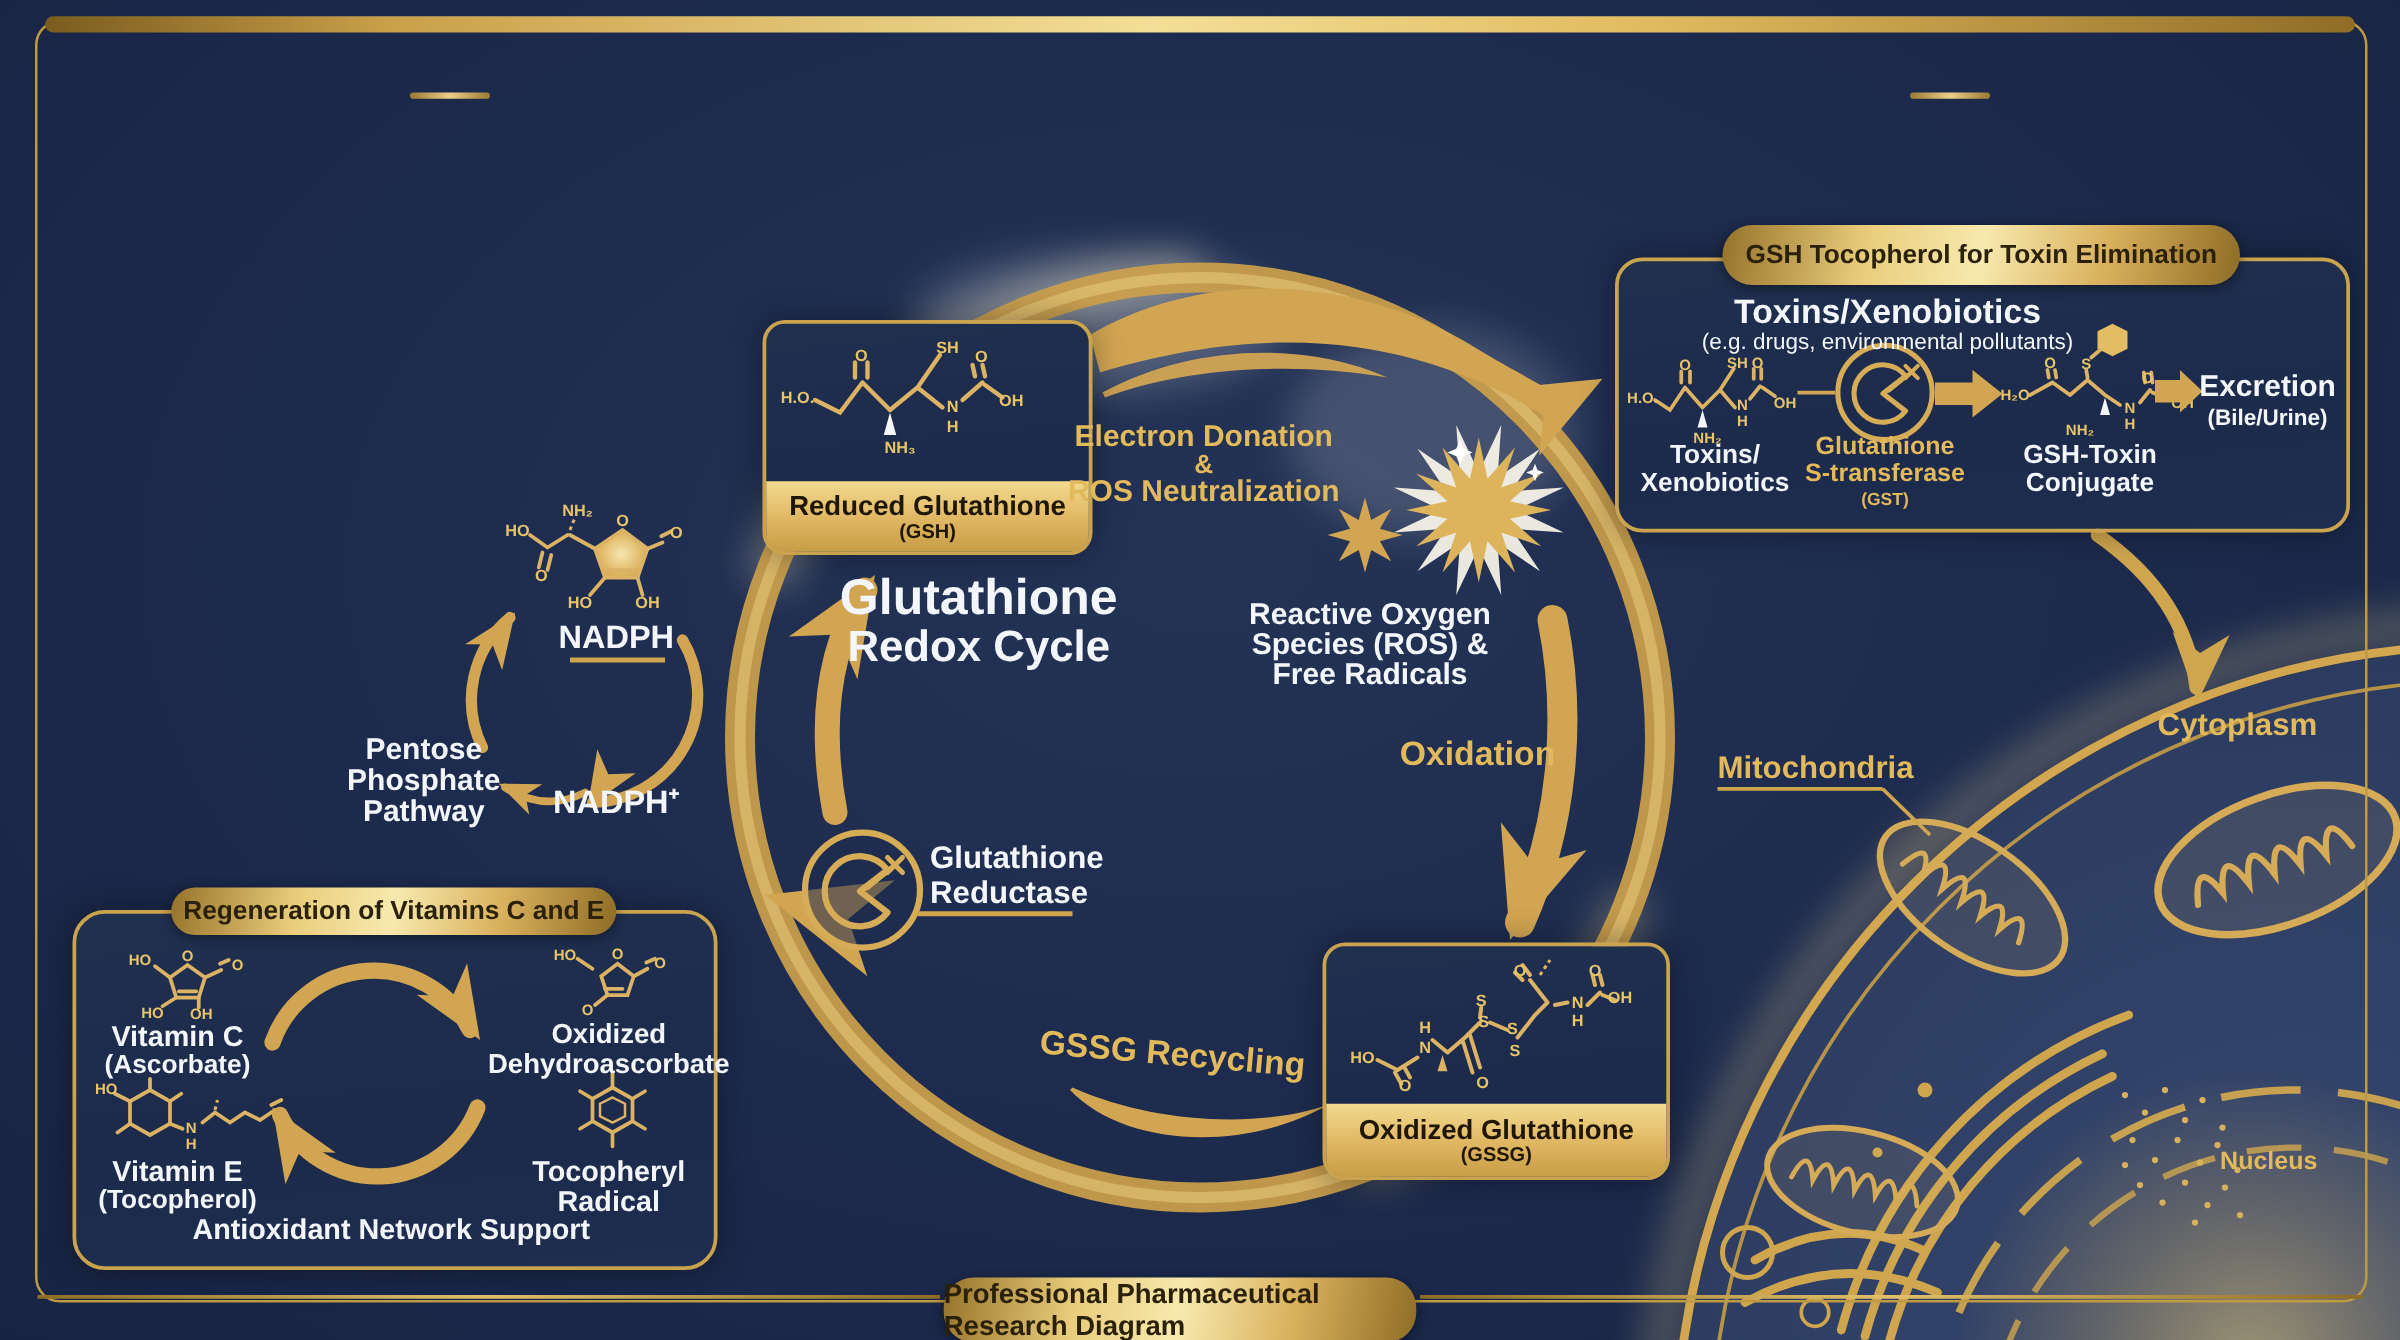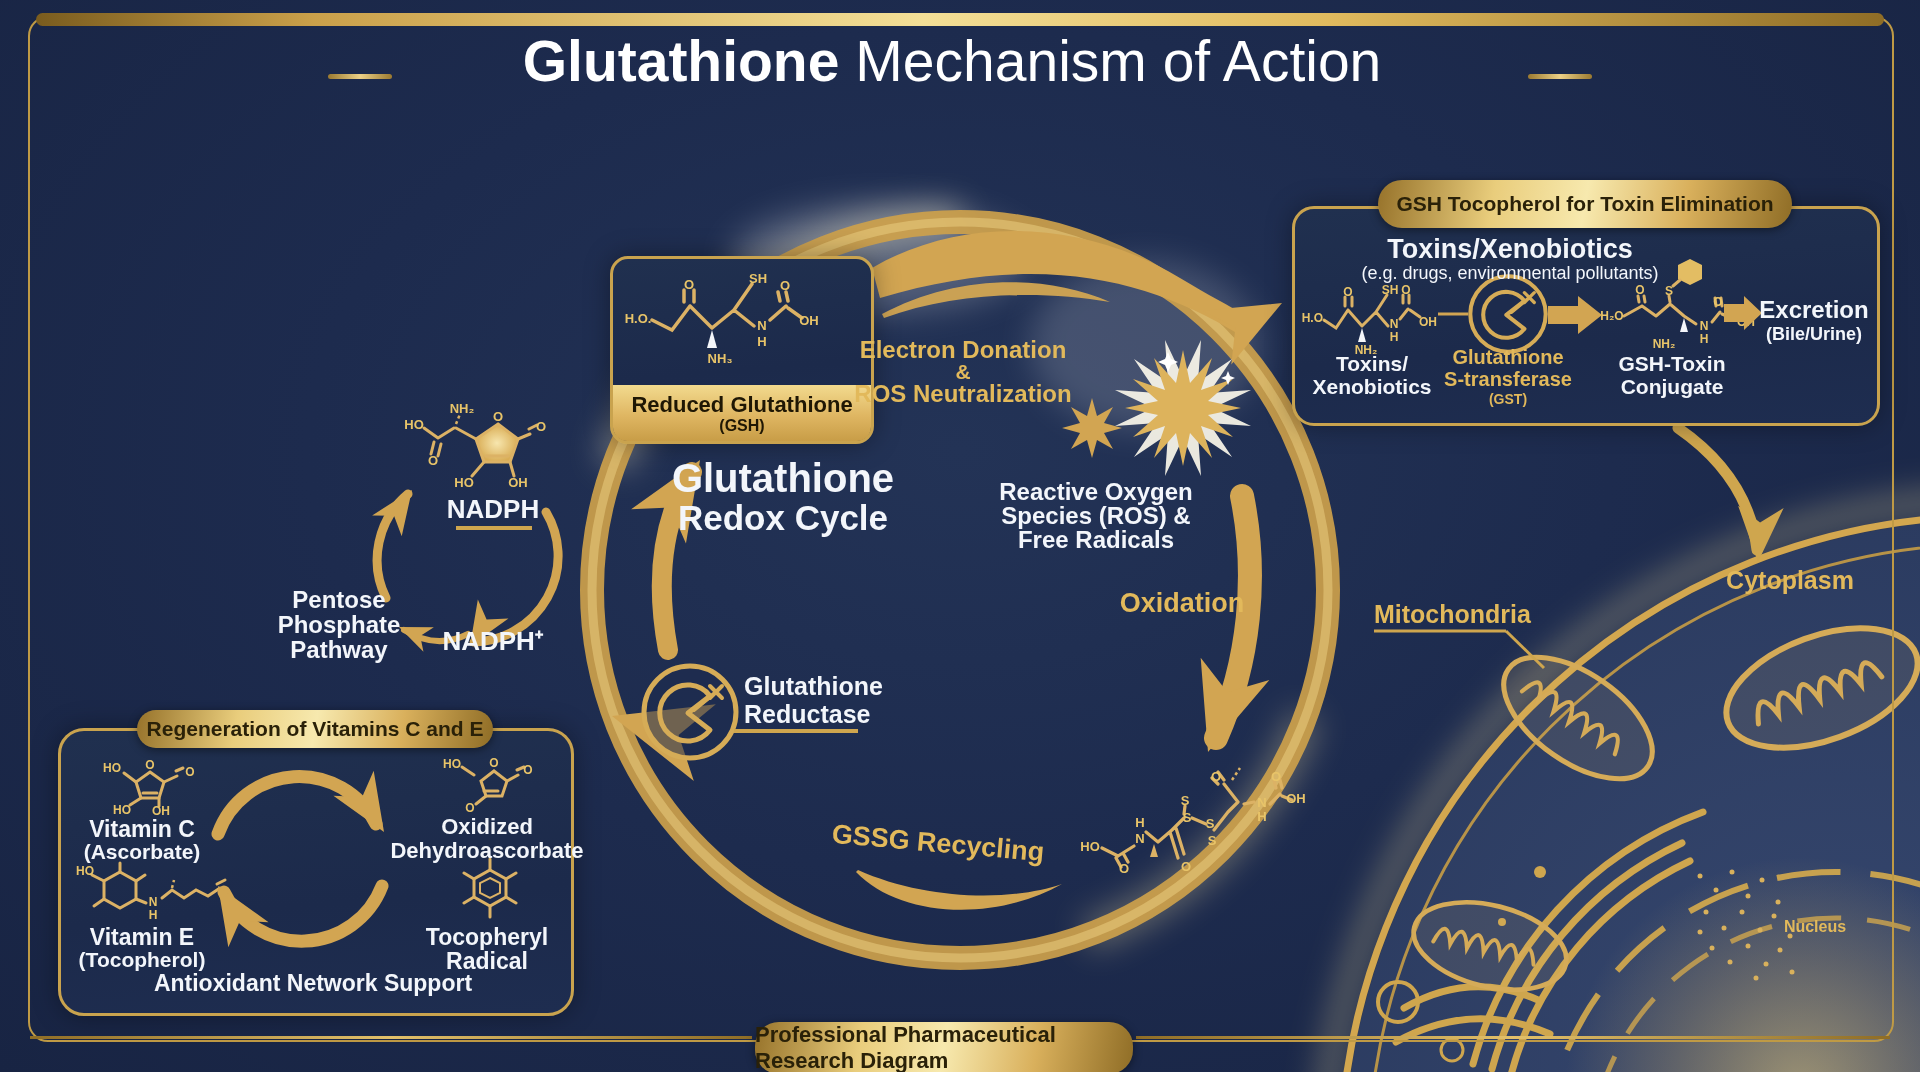--- a/index.html
+++ b/index.html
@@ -153,23 +153,20 @@
       <polygon fill="#d2a552" points="1122,428 1104,433 1113,449 1097,440 1092,458 1087,440 1071,449 1080,433 1062,428 1080,423 1071,407 1087,416 1092,398 1097,416 1113,407 1104,423"></polygon>
       <polygon fill="#ffffff" points="1168,352 1171,359 1178,362 1171,365 1168,372 1165,365 1158,362 1165,359"></polygon>
       <polygon fill="#ffffff" points="1228,371 1230,376 1235,378 1230,380 1228,385 1226,380 1221,378 1226,376"></polygon>
     </g>
   </svg>
 
   <div class="frame"></div>
   <div class="topbar"></div>
   <div class="dash" style="left:328px;top:74px;width:64px;"></div>
   <div class="dash" style="left:1528px;top:74px;width:64px;"></div>
-  <div class="title">
-    <span class="b">Glutathione</span><span class="r">Mechanism of Action</span>
-  </div>
 
   <div class="lbl gold cx" style="left:963px;top:336px;font-size:24px;">Electron Donation</div>
   <div class="lbl gold cx" style="left:963px;top:360px;font-size:21px;">&amp;</div>
   <div class="lbl gold cx" style="left:963px;top:380px;font-size:24px;">ROS Neutralization</div>
 
   <div class="lbl white cx" style="left:1096px;top:478px;font-size:24px;">Reactive Oxygen</div>
   <div class="lbl white cx" style="left:1096px;top:502px;font-size:24px;">Species (ROS) &amp;</div>
   <div class="lbl white cx" style="left:1096px;top:526px;font-size:24px;">Free Radicals</div>
 
   <div class="lbl white cx" style="left:783px;top:456px;font-size:40px;font-weight:800;">Glutathione</div>
@@ -201,20 +198,26 @@
     <span class="atom" style="left:20px;top:50px;">H.O.</span>
     <span class="atom" style="left:71px;top:16px;">O</span>
     <span class="atom" style="left:140px;top:10px;">SH</span>
     <span class="atom" style="left:167px;top:17px;">O</span>
     <span class="atom" style="left:144px;top:57px;">N</span>
     <span class="atom" style="left:144px;top:73px;">H</span>
     <span class="atom" style="left:191px;top:52px;">OH</span>
     <span class="atom" style="left:102px;top:90px;">NH₃</span>
   </div>
 
+  <div class="box" style="left:1058px;top:754px;width:272px;height:184px;">
+    <div class="bar" style="height:58px;">
+      <div class="t1">Oxidized Glutathione</div>
+      <div class="t2">(GSSG)</div>
+    </div>
+  </div>
   <div class="struct" style="left:1066px;top:762px;width:252px;height:116px;">
     <svg width="252" height="116">
       <path d="M36,86 L52,94 M50,96 L55,105 M57,91 L62,100 M52,94 L68,84 M80,70 L92,80 M92,80 L106,68 M104,70 L112,96 M110,66 L118,92 M106,68 L118,56 M118,52 L119,44 M126,56 L140,62 M148,68 L162,50 M162,50 L172,40 M172,40 L158,22 M152,22 L146,16 M158,18 L152,10 M178,42 L188,40 M204,42 L214,32 M210,26 L208,18 M216,26 L214,18 M216,34 L226,38" fill="none" stroke="#dcb265" stroke-width="3.2" stroke-linecap="round"></path>
       <path d="M166,18 L174,6" stroke="#dcb265" stroke-width="2.5" stroke-dasharray="3 3"></path>
       <polygon points="88,82 84,95 92,95" fill="#dcb265"></polygon>
     </svg>
     <span class="atom" style="left:24px;top:84px;">HO</span>
     <span class="atom" style="left:58px;top:106px;">O</span>
     <span class="atom" style="left:74px;top:60px;">H</span>
     <span class="atom" style="left:74px;top:76px;">N</span>
@@ -339,21 +342,21 @@
   <div class="struct" style="left:452px;top:854px;width:76px;height:68px;">
     <svg width="76" height="68">
       <polygon points="38,16 54,25 54,43 38,52 22,43 22,25" fill="none" stroke="#dcb265" stroke-width="3"></polygon>
       <polygon points="38,24 48,29 48,39 38,44 28,39 28,29" fill="none" stroke="#dcb265" stroke-width="2"></polygon>
       <path d="M38,16 L38,5 M54,25 L64,19 M54,43 L64,49 M38,52 L38,63 M22,43 L12,49 M22,25 L12,19" fill="none" stroke="#dcb265" stroke-width="3" stroke-linecap="round"></path>
     </svg>
   </div>
 
   <div class="lbl gold cx" style="left:1790px;top:566px;font-size:25px;">Cytoplasm</div>
   <div class="lbl gold" style="left:1374px;top:600px;font-size:25px;">Mitochondria</div>
-  <div class="lbl gold cx" style="left:1815px;top:918px;font-size:16px;">Nucleus</div>
+  <div class="lbl gold cx" style="left:1815px;top:918px;font-size:20px;">Nucleus</div>
 
   <div class="hline" style="left:30px;top:1036px;width:722px;"></div>
   <div class="hline" style="left:1136px;top:1036px;width:754px;"></div>
   <div class="pill" style="left:755px;top:1022px;width:378px;height:52px;font-size:22px;">Professional Pharmaceutical Research Diagram</div>
 
   <svg class="artwork fg-art" width="1920" height="1072" viewBox="0 0 1920 1072">
     <g fill="#d2a552">
       <path d="M1438,314 L1468,314" stroke="#d2a552" stroke-width="3"></path>
       <path d="M1548,306 L1578,306 L1578,296 L1602,315 L1578,334 L1578,324 L1548,324 Z"></path>
       <path d="M1724,304 L1744,304 L1744,296 L1762,313 L1744,330 L1744,322 L1724,322 Z"></path>

